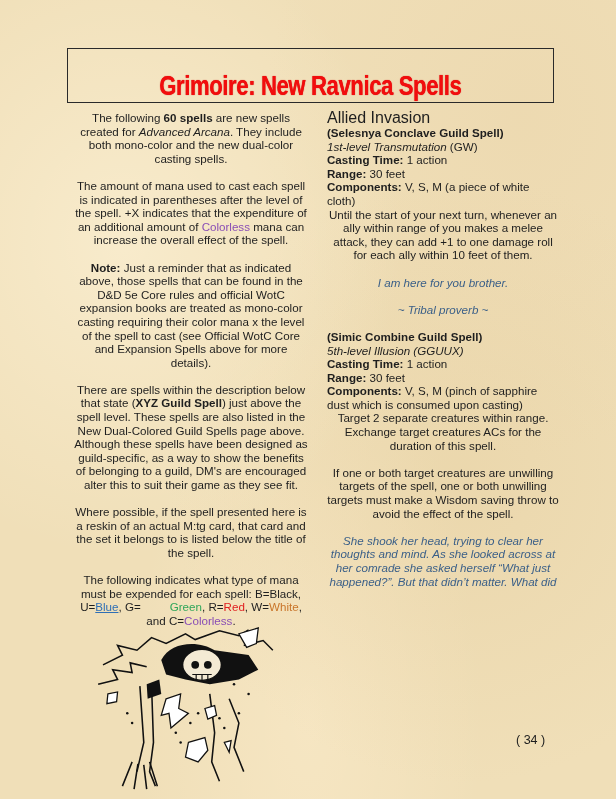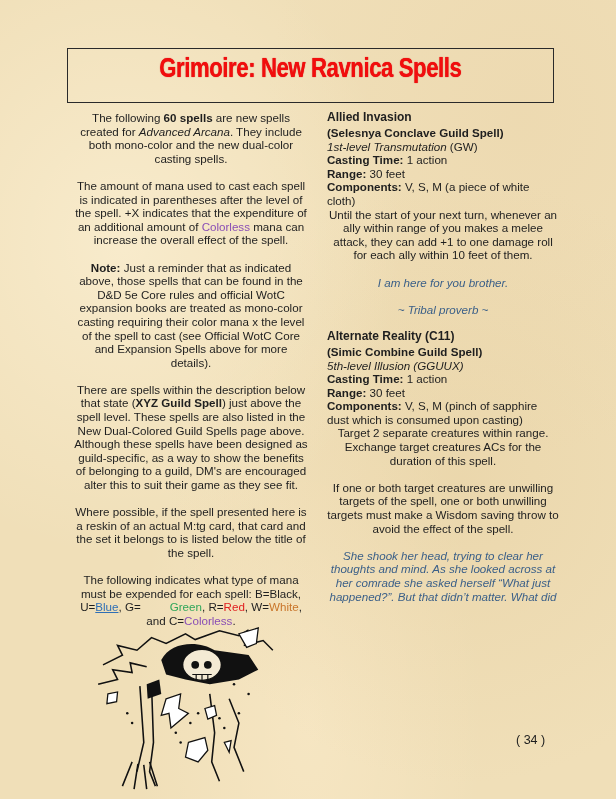--- a/index.html
+++ b/index.html
@@ -10,41 +10,41 @@
       radial-gradient(ellipse at 20% 30%, rgba(255,245,220,0.55) 0%, rgba(255,245,220,0) 40%),
       radial-gradient(ellipse at 75% 60%, rgba(225,200,150,0.35) 0%, rgba(225,200,150,0) 45%),
       radial-gradient(ellipse at 50% 90%, rgba(255,240,210,0.4) 0%, rgba(255,240,210,0) 40%),
       radial-gradient(ellipse at 85% 15%, rgba(230,205,160,0.3) 0%, rgba(230,205,160,0) 35%);
     font-family:"Liberation Sans", sans-serif;
     color:#1e1e1e;
   }
   .title-box {
     position:absolute; left:67px; top:48px; width:487px; height:55px;
     border:1.5px solid #2a2a2a; box-sizing:border-box;
-    display:flex; align-items:flex-start; justify-content:center;
+    display:flex; align-items:flex-end; justify-content:center;
   }
   .title {
     font-family:"Liberation Sans", sans-serif; font-weight:bold;
     font-size:27px; color:#f20d0d; letter-spacing:-0.5px;
     transform:scaleX(0.82); transform-origin:center;
     text-shadow:0 0 1px #c00;
     margin-top:4px;
   }
   .col { position:absolute; top:111px; font-size:11.6px; line-height:13.6px; }
   .col.left { left:73px; width:236px; }
   .col.right { left:327px; width:232px; }
   p { margin:0 0 13.6px 0;text-align:center; }
   b { font-weight:bold; }
   .purple { color:#8a4fb5; }
   .blue { color:#2f6fb5;text-decoration:underline; }
   .green { color:#2fa65a;padding-left:29px; }
   .red { color:#e02020; }
   .white { color:#c9752a; }
   .quote { color:#3a5f88; font-style:italic; }
-  .spell-title { font-size:12px; font-weight:bold; line-height:17px; margin-top:-2px; }
+  .spell-title { font-size:16px; font-weight:normal; line-height:17px; margin-top:-2px; }
   .guild { font-weight:bold; }
   .stat { margin:0; }
   .illus { position:absolute; left:93px; top:626px; width:185px; height:165px; }
   .page-num { position:absolute; left:516px; top:733px; font-size:12.5px; }
 </style>
 </head>
 <body>
 
 <div class="title-box">
   <div class="title">Grimoire: New Ravnica Spells</div>
@@ -111,21 +111,20 @@
     <div><i>1st-level Transmutation</i><span> (GW)</span></div>
     <div class="stat"><b>Casting Time:</b><span> 1 action</span></div>
     <div class="stat"><b>Range:</b><span> 30 feet</span></div>
     <div class="stat"><b>Components:</b><span> V, S, M (a piece of white cloth)</span></div>
     <p>Until the start of your next turn, whenever an ally within range of you makes a melee attack, they can add +1 to one damage roll for each ally within 10 feet of them.</p>
     <p class="quote">I am here for you brother.</p>
     <p class="quote">~ Tribal proverb ~</p>
   </div>
 
   <div>
-    <div class="spell-title">Alternate Reality (C11)</div>
     <div class="guild">(Simic Combine Guild Spell)</div>
     <div><i>5th-level Illusion (GGUUX)</i></div>
     <div class="stat"><b>Casting Time:</b><span> 1 action</span></div>
     <div class="stat"><b>Range:</b><span> 30 feet</span></div>
     <div class="stat"><b>Components:</b><span> V, S, M (pinch of sapphire dust which is consumed upon casting)</span></div>
     <p>Target 2 separate creatures within range. Exchange target creatures ACs for the duration of this spell.</p>
     <p>If one or both target creatures are unwilling targets of the spell, one or both unwilling targets must make a Wisdom saving throw to avoid the effect of the spell.</p>
     <p class="quote">She shook her head, trying to clear her thoughts and mind. As she looked across at her comrade she asked herself “What just happened?”. But that didn’t matter. What did</p>
   </div>
 </div>

